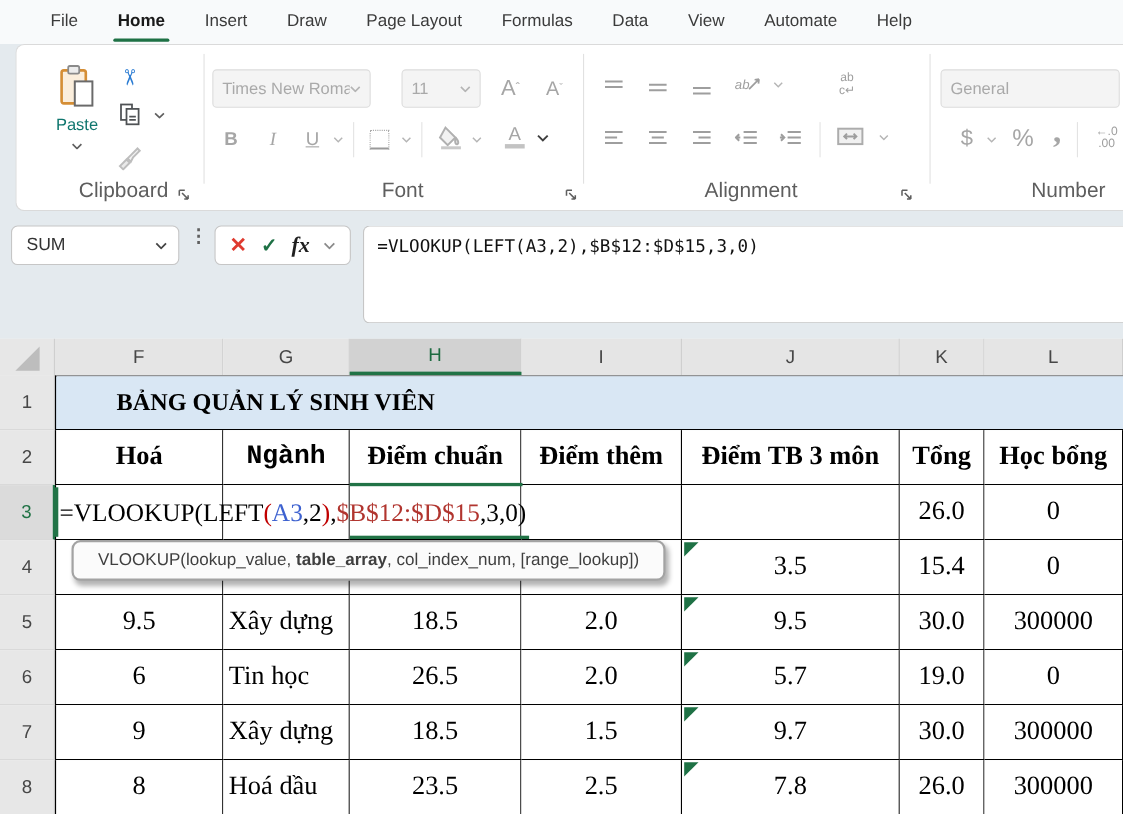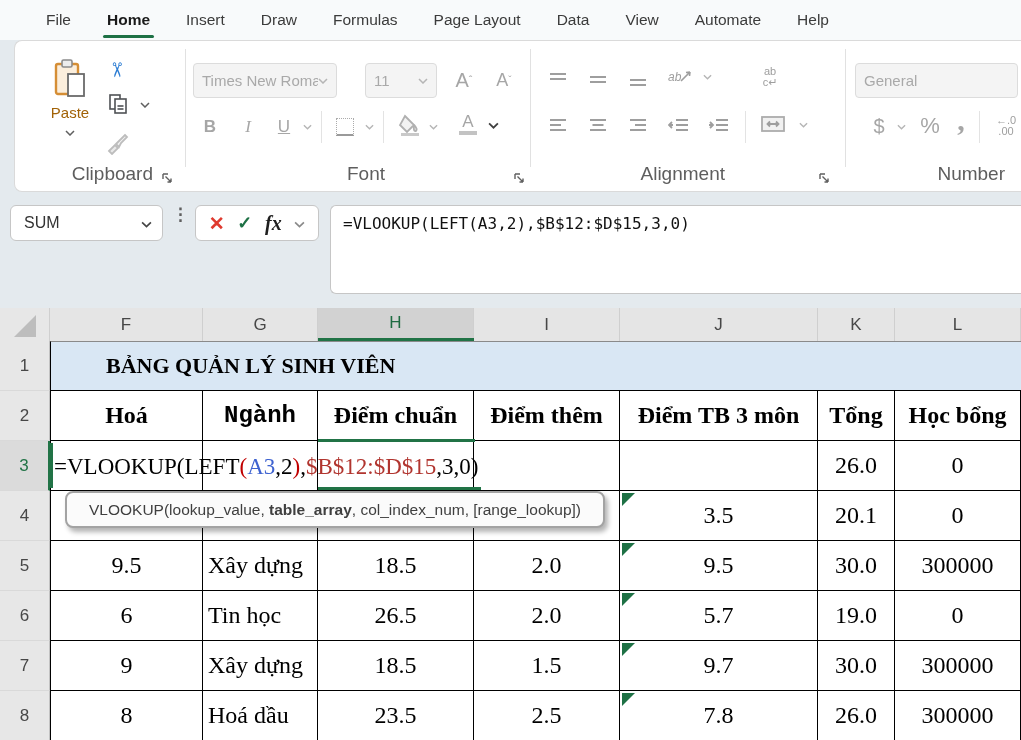--- a/index.html
+++ b/index.html
@@ -111,39 +111,39 @@
   .microtxt{font-size:9px;line-height:8px;color:#9E9E9E;text-align:center;}
 </style>
 </head>
 <body>
 
 <div class="tabbar" id="tabbar">
     <div class="tab">File</div>
     <div class="tab active">Home</div>
     <div class="tab">Insert</div>
     <div class="tab">Draw</div>
+    <div class="tab">Page Layout</div>
     <div class="tab">Formulas</div>
-    <div class="tab">Page Layout</div>
     <div class="tab">Data</div>
     <div class="tab">View</div>
     <div class="tab">Automate</div>
     <div class="tab">Help</div>
   </div>
 
 <div class="ribbon">
 
   <div class="btn" style="left:26px;top:12px;width:58px;height:92px;flex-direction:column;">
     <span>
       <svg width="34" height="40" viewBox="0 0 34 40">
         <rect x="3" y="6" width="22" height="30" rx="2" fill="#FBEEDC" stroke="#D58E35" stroke-width="2.4"></rect>
         <rect x="9" y="2" width="10" height="7" rx="1.5" fill="#ECECEC" stroke="#8A8A8A" stroke-width="1.6"></rect>
         <rect x="15" y="16" width="16" height="22" fill="#FFFFFF" stroke="#6A6A6A" stroke-width="1.8"></rect>
       </svg>
     </span>
-    <span style="font-size:15px;color:#a16207;margin-top:2px;">Paste</span>
+    <span style="font-size:15px;color:#0f766e;margin-top:2px;">Paste</span>
     <span style="margin-top:1px;">
       <svg width="10" height="6" viewBox="0 0 10 6">
           <polyline points="1,1 5,5 9,1" stroke="#5F5F5F" stroke-width="1.5" fill="none"></polyline>
         </svg>
     </span>
   </div>
   <div class="btn" style="left:88px;top:16px;width:28px;height:26px;">
     <span style="display:inline-block;transform:rotate(90deg);color:#2B7CD3;font-size:20px;">✂</span>
   </div>
   <div class="btn" style="left:90px;top:52px;width:26px;height:26px;">
@@ -415,21 +415,21 @@
     <div class="cell" style="left: 318px; top: 441px; width: 156px; height: 50px;"></div>
     <div class="cell" style="left: 474px; top: 441px; width: 146px; height: 50px;"></div>
     <div class="cell" style="left: 620px; top: 441px; width: 198px; height: 50px;"></div>
     <div class="cell" style="left: 818px; top: 441px; width: 77px; height: 50px;">26.0</div>
     <div class="cell" style="left: 895px; top: 441px; width: 126px; height: 50px;">0</div>
     <div class="cell first" style="left: 50px; top: 491px; width: 153px; height: 50px;">7</div>
     <div class="cell left" style="left: 203px; top: 491px; width: 115px; height: 50px;">Điện tử</div>
     <div class="cell" style="left: 318px; top: 491px; width: 156px; height: 50px;">24.5</div>
     <div class="cell" style="left: 474px; top: 491px; width: 146px; height: 50px;">1.0</div>
     <div class="cell" style="left: 620px; top: 491px; width: 198px; height: 50px;">3.5</div>
-    <div class="cell" style="left: 818px; top: 491px; width: 77px; height: 50px;">20.1</div>
+    <div class="cell" style="left: 818px; top: 491px; width: 77px; height: 50px;">15.4</div>
     <div class="cell" style="left: 895px; top: 491px; width: 126px; height: 50px;">0</div>
     <div class="err-tri" style="left: 622px; top: 493px;"></div>
     <div class="cell first" style="left: 50px; top: 541px; width: 153px; height: 50px;">9.5</div>
     <div class="cell left" style="left: 203px; top: 541px; width: 115px; height: 50px;">Xây dựng</div>
     <div class="cell" style="left: 318px; top: 541px; width: 156px; height: 50px;">18.5</div>
     <div class="cell" style="left: 474px; top: 541px; width: 146px; height: 50px;">2.0</div>
     <div class="cell" style="left: 620px; top: 541px; width: 198px; height: 50px;">9.5</div>
     <div class="cell" style="left: 818px; top: 541px; width: 77px; height: 50px;">30.0</div>
     <div class="cell" style="left: 895px; top: 541px; width: 126px; height: 50px;">300000</div>
     <div class="err-tri" style="left: 622px; top: 543px;"></div>

